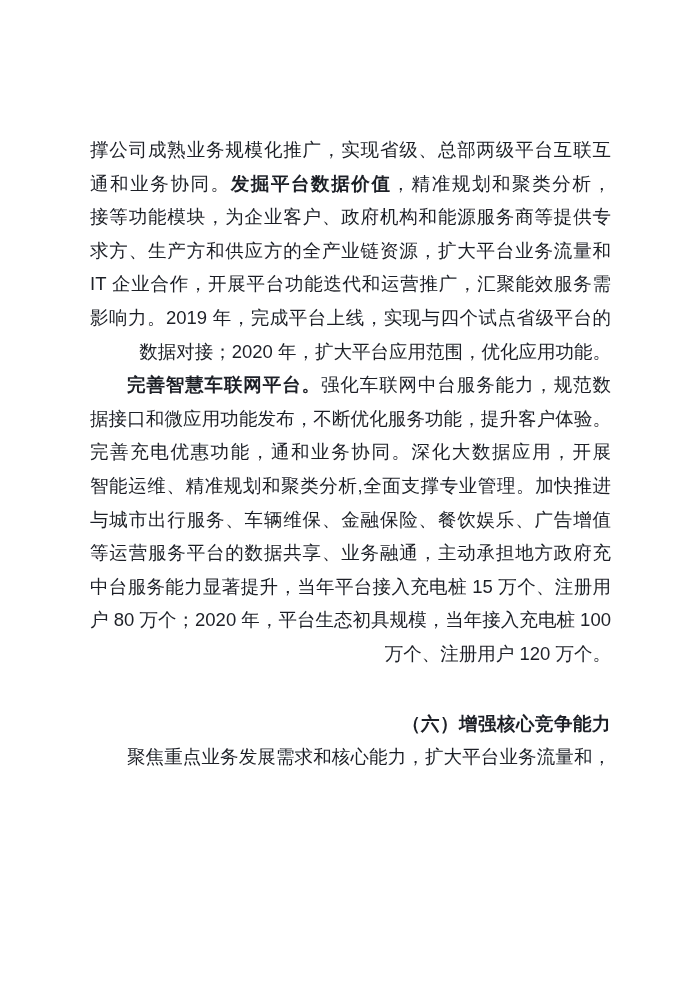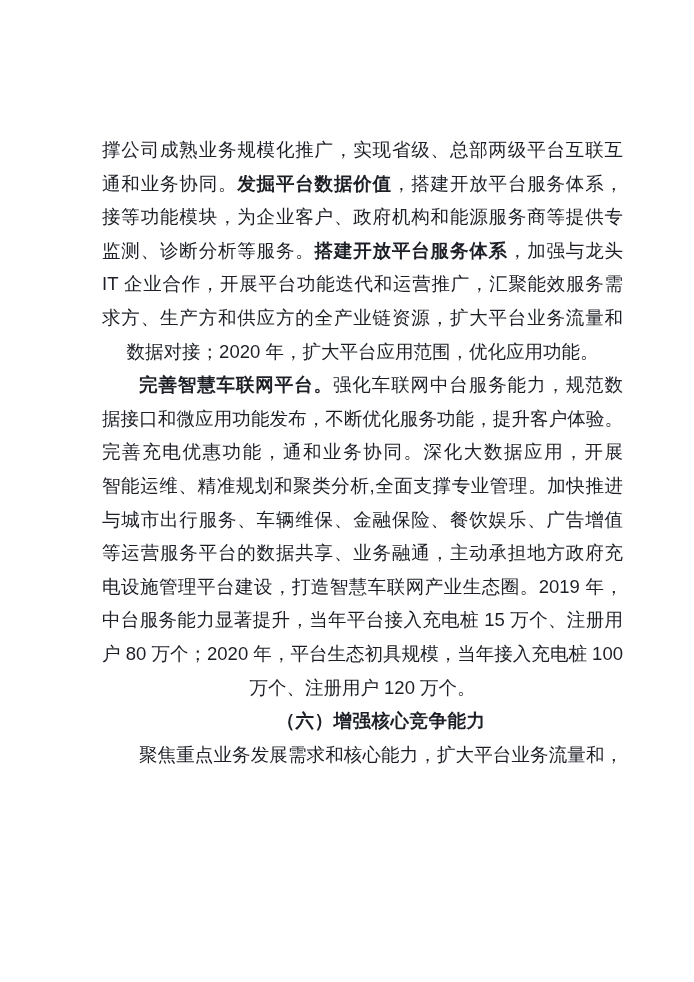--- a/index.html
+++ b/index.html
@@ -11,66 +11,65 @@
     overflow: hidden;
   }
   .page {
     position: relative;
     width: 694px;
     height: 982px;
     background: #ffffff;
   }
   .text-block {
     position: absolute;
-    left: 102px;
+    left: 90px;
     top: 133px;
     width: 521px;
     color: #1c1f26;
     font-size: 18.5px;
     line-height: 33.6px;
   }
   .block { margin: 0; }
   .line {
     width: 100%;
     white-space: normal;
-    text-align: center;
+    text-align: right;
   }
   .line.j {
     text-align: justify;
     text-align-last: justify;
   }
   .line.ind {
     text-indent: 2em;
   }
   .seg { font-weight: normal; }
   .seg.b { font-weight: bold; }
-  .block.heading .line { letter-spacing: 0.5px; }
+  .block.heading .line { letter-spacing: 0.5px; margin-top: 36px; }
 </style>
 </head>
 <body>
 
 <div class="page">
   <div class="text-block" id="doc-content" style="color: rgb(28, 31, 38);">
       <div class="block paragraph">
         <div class="line j"><span class="seg">撑公司成熟业务规模化推广，实现省级、总部两级平台互联互</span></div>
-        <div class="line j"><span class="seg">通和业务协同。</span><span class="seg b">发掘平台数据价值</span><span class="seg">，搭建开放平台服务体系，</span></div>
+        <div class="line j"><span class="seg">通和业务协同。</span><span class="seg b">发掘平台数据价值</span><span class="seg">，精准规划和聚类分析，</span></div>
         <div class="line j"><span class="seg">接等功能模块，为企业客户、政府机构和能源服务商等提供专</span></div>
-        <div class="line j"><span class="seg">监测、诊断分析等服务。</span><span class="seg b">搭建开放平台服务体系</span><span class="seg">，加强与龙头</span></div>
+        <div class="line j"><span class="seg">求方、生产方和供应方的全产业链资源，扩大平台业务流量和</span></div>
         <div class="line j"><span class="seg">IT 企业合作，开展平台功能迭代和运营推广，汇聚能效服务需</span></div>
-        <div class="line j"><span class="seg">求方、生产方和供应方的全产业链资源，扩大平台业务流量和</span></div>
+        <div class="line j"><span class="seg">影响力。2019 年，完成平台上线，实现与四个试点省级平台的</span></div>
         <div class="line"><span class="seg">数据对接；2020 年，扩大平台应用范围，优化应用功能。</span></div>
       </div>
       <div class="block paragraph">
         <div class="line j ind"><span class="seg b">完善智慧车联网平台。</span><span class="seg">强化车联网中台服务能力，规范数</span></div>
         <div class="line j"><span class="seg">据接口和微应用功能发布，不断优化服务功能，提升客户体验。</span></div>
         <div class="line j"><span class="seg">完善充电优惠功能，通和业务协同。深化大数据应用，开展</span></div>
         <div class="line j"><span class="seg">智能运维、精准规划和聚类分析,全面支撑专业管理。加快推进</span></div>
         <div class="line j"><span class="seg">与城市出行服务、车辆维保、金融保险、餐饮娱乐、广告增值</span></div>
         <div class="line j"><span class="seg">等运营服务平台的数据共享、业务融通，主动承担地方政府充</span></div>
-        <div class="line j"><span class="seg">电设施管理平台建设，打造智慧车联网产业生态圈。2019 年，</span></div>
         <div class="line j"><span class="seg">中台服务能力显著提升，当年平台接入充电桩 15 万个、注册用</span></div>
         <div class="line j"><span class="seg">户 80 万个；2020 年，平台生态初具规模，当年接入充电桩 100</span></div>
         <div class="line"><span class="seg">万个、注册用户 120 万个。</span></div>
       </div>
       <div class="block heading">
         <div class="line ind"><span class="seg b">（六）增强核心竞争能力</span></div>
       </div>
       <div class="block paragraph">
         <div class="line j ind"><span class="seg">聚焦重点业务发展需求和核心能力，扩大平台业务流量和，</span></div>
       </div>

